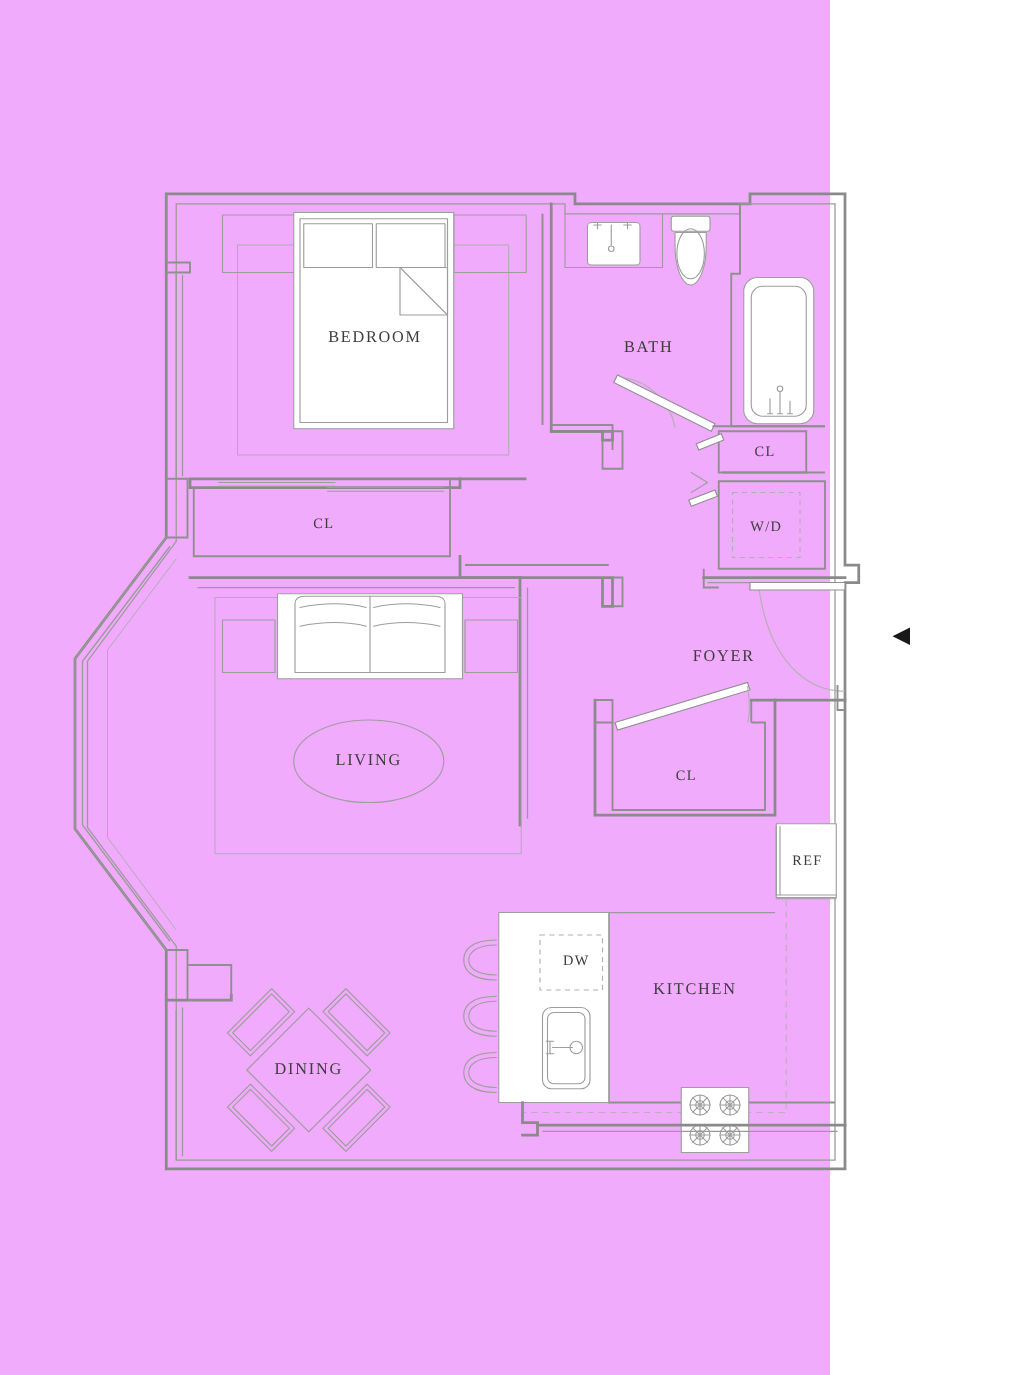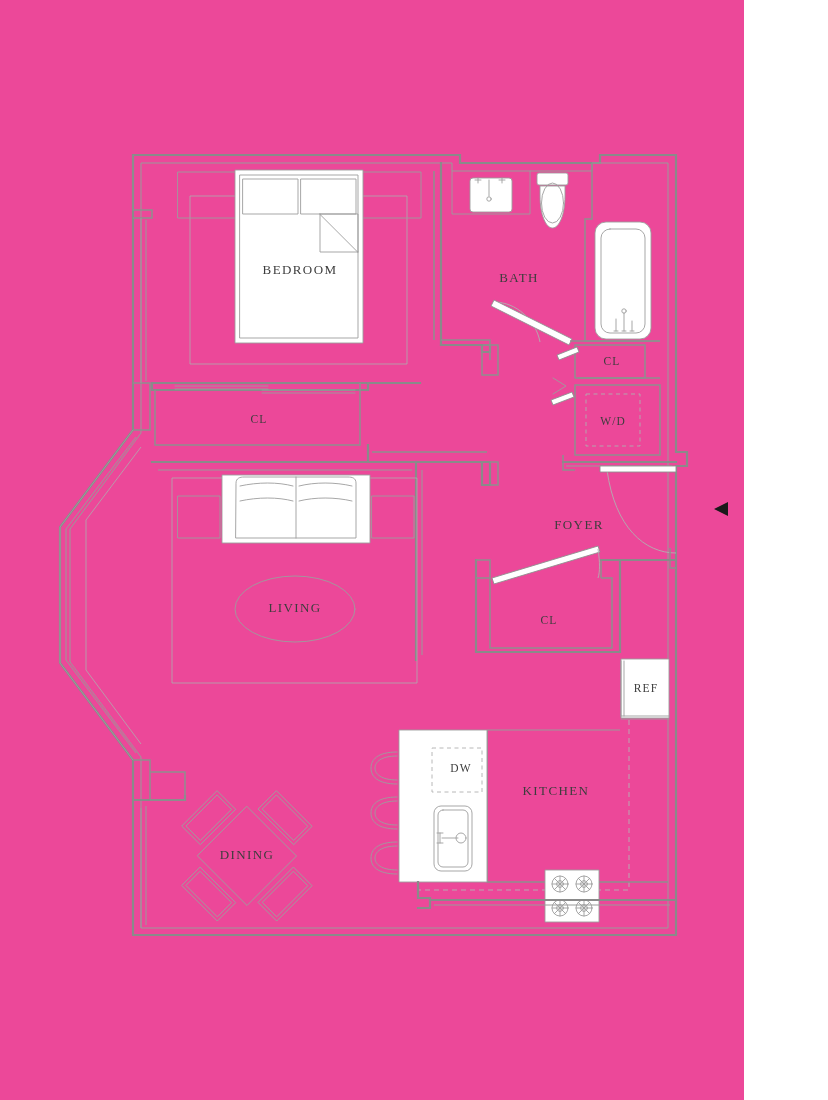--- a/index.html
+++ b/index.html
@@ -8,23 +8,23 @@
     background: #ffffff;
   }
   body {
     width: 828px;
     height: 1100px;
     font-family: "Liberation Serif", serif;
     overflow: hidden;
   }
   #plan-root {
     position: relative;
-    width: 744px;
+    width: 664px;
     height: 1100px;
-    background: #ec4899;
+    background: #f0abfc;
   }
   svg#floorplan {
     display: block;
     width: 828px;
     height: 1100px;
   }
   .wall-thick {
     fill: none;
     stroke: #8a8a8a;
     stroke-width: 2.2;

